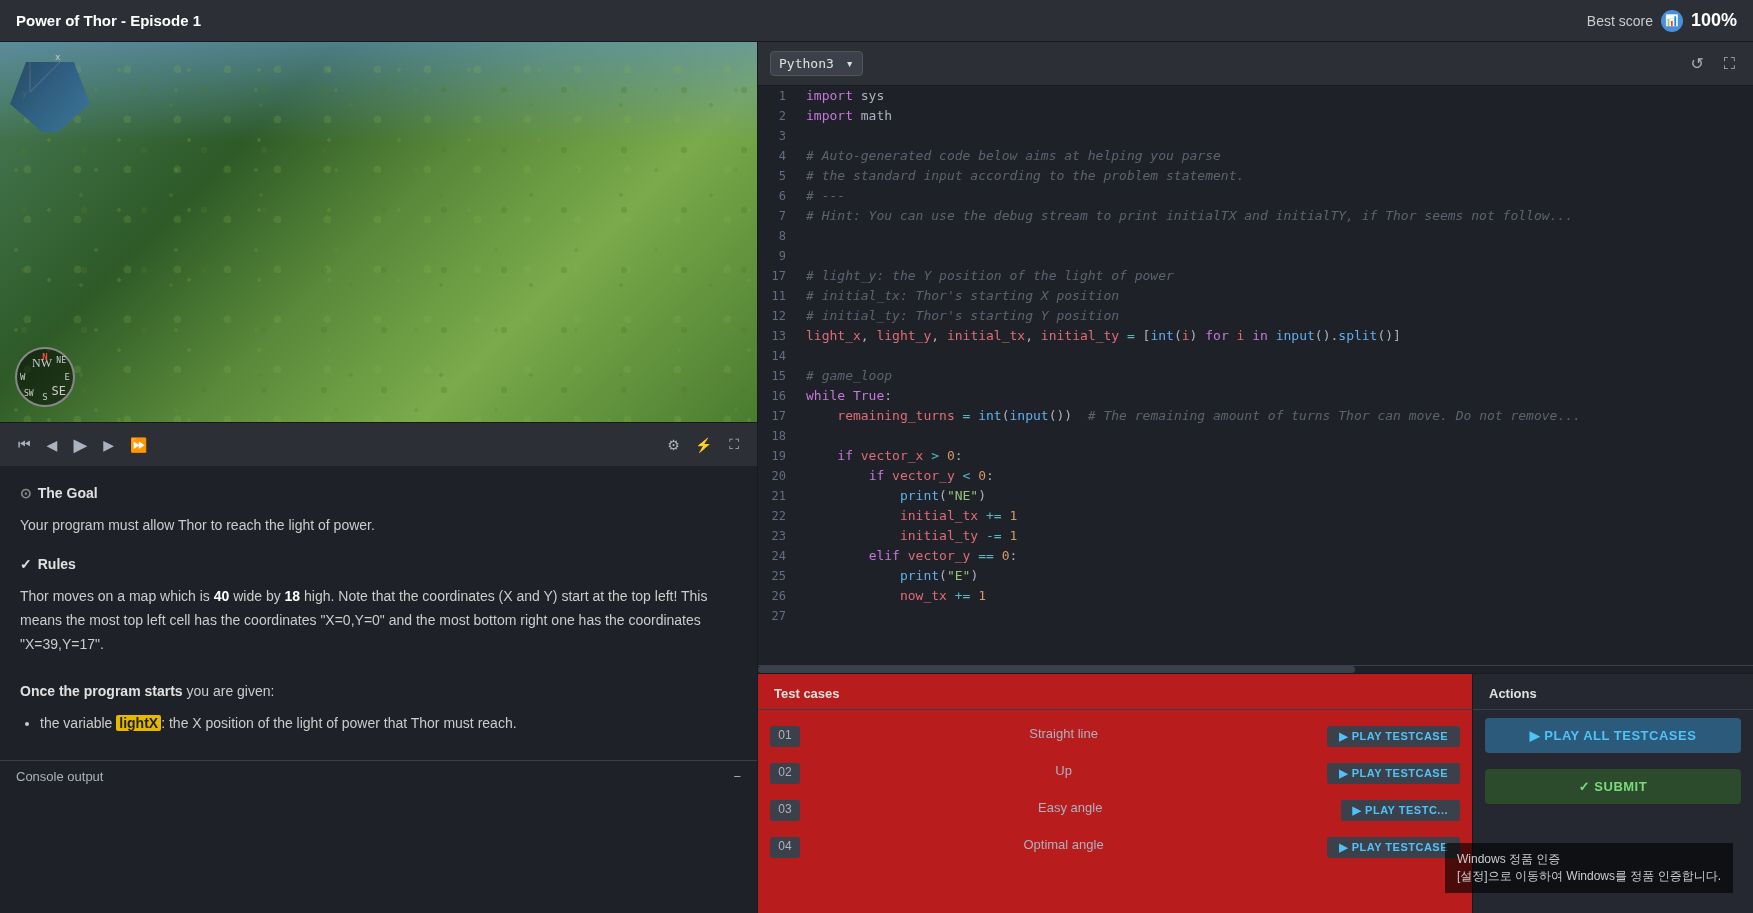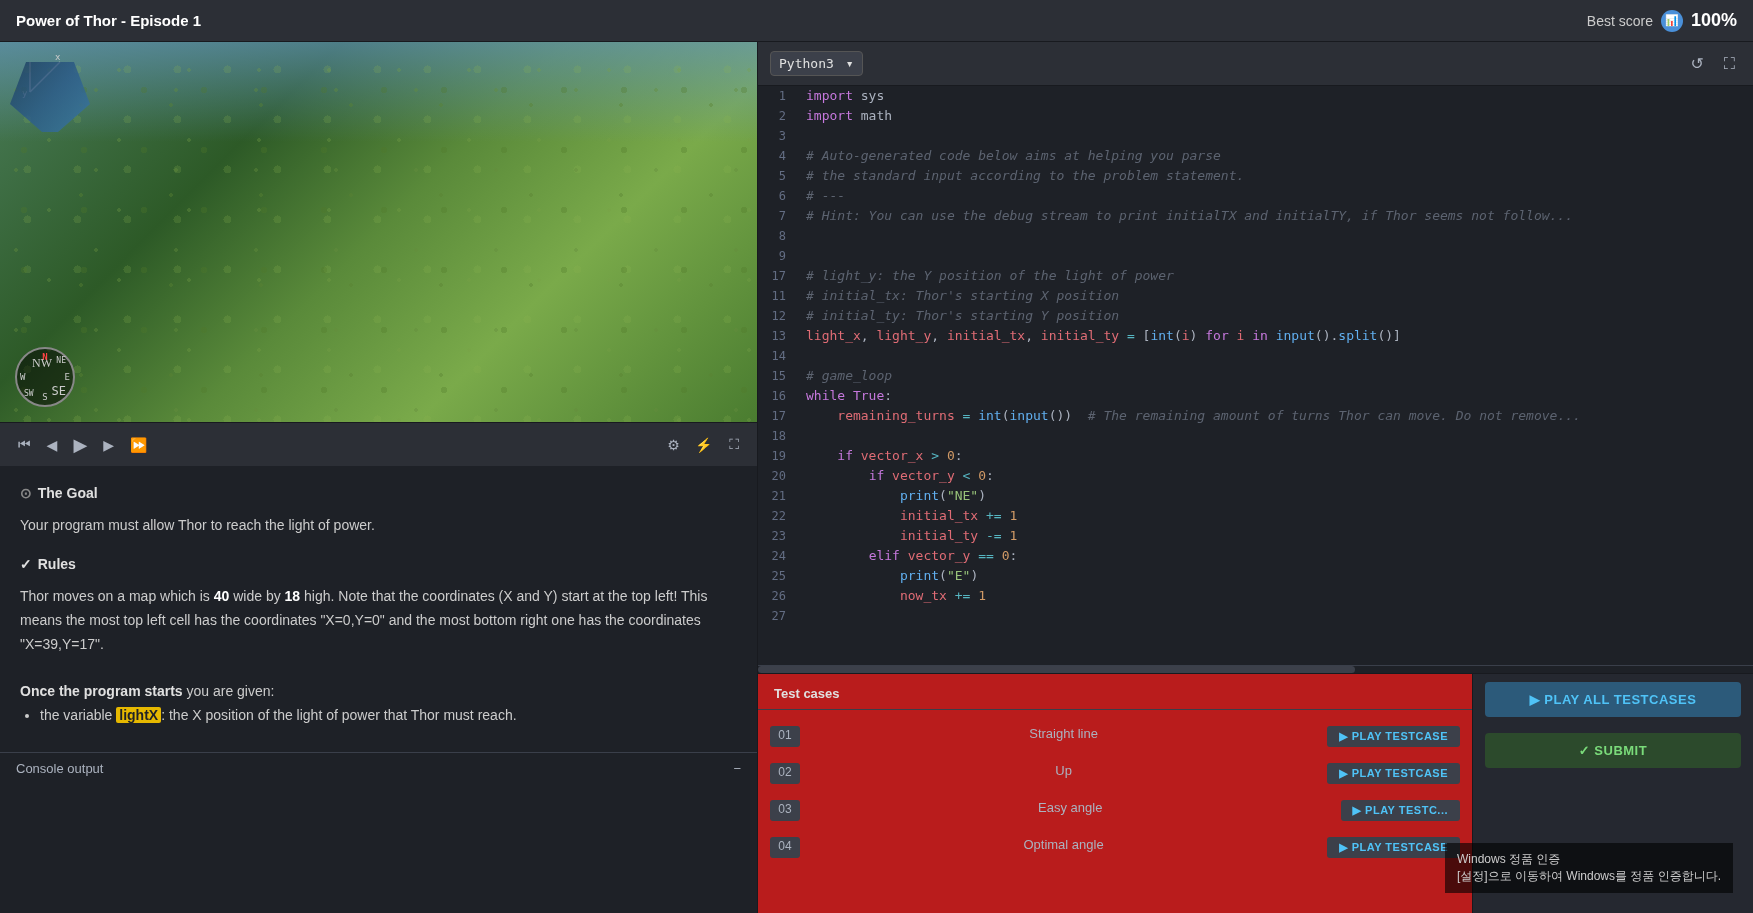--- a/index.html
+++ b/index.html
@@ -194,21 +194,21 @@
       font-size: 14px;
       font-weight: bold;
       color: #e0e0e0;
       margin-bottom: 10px;
       cursor: pointer;
     }
     .rules-text { color: #ccc; line-height: 1.7; }
     .highlight-blue { color: #ffffff; font-weight: bold; }
     .highlight-orange { background: #e6b800; color: #1e2127; padding: 0 3px; border-radius: 2px; font-weight: bold; }
     .bold-text { font-weight: bold; color: #e0e0e0; }
-    .bullet-list { padding-left: 20px; margin-top: 0; }
+    .bullet-list { padding-left: 20px; margin-top: 8px; }
     .bullet-list li { margin-bottom: 6px; }
 
     
     .console-output {
       background: #1e2127;
       border-top: 1px solid #3a3f4a;
       padding: 8px 16px;
       display: flex;
       align-items: center;
       justify-content: space-between;
@@ -745,20 +745,21 @@
 
           <div class="test-item">
             <span class="test-num">04</span>
             <span class="test-name">Optimal angle</span>
             <button class="play-test-btn">▶ PLAY TESTCASE</button>
           </div>
         </div>
       </div>
 
       <div class="actions-panel">
+        <div class="panel-header">Actions</div>
         <button class="action-btn play-all-btn">
           <span>▶ PLAY ALL TESTCASES</span>
         </button>
         <button class="action-btn submit-btn">
           <span>✓  SUBMIT</span>
         </button>
       </div>
 
     </div>
   </div>

